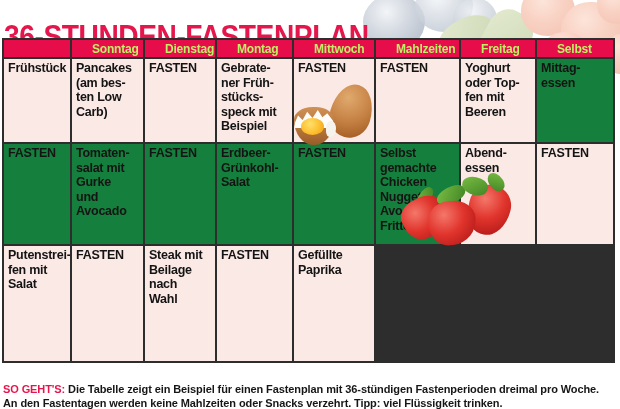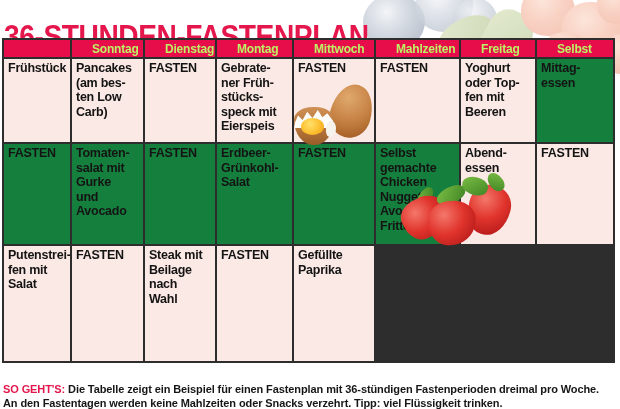--- a/index.html
+++ b/index.html
@@ -112,21 +112,21 @@
   <div class="rlabel">Frühstück</div>
   <div class="cell">Pancakes
 (am bes-
 ten Low
 Carb)</div>
   <div class="cell">FASTEN</div>
   <div class="cell">Gebrate-
 ner Früh-
 stücks-
 speck mit
-Eierspeis</div>
+Beispiel</div>
   <div class="cell">FASTEN</div>
   <div class="cell">FASTEN</div>
   <div class="cell">Yoghurt
 oder Top-
 fen mit
 Beeren</div>
 
   <div class="rlabel dark">Mittag-
 essen</div>
   <div class="cell dark">FASTEN</div>

